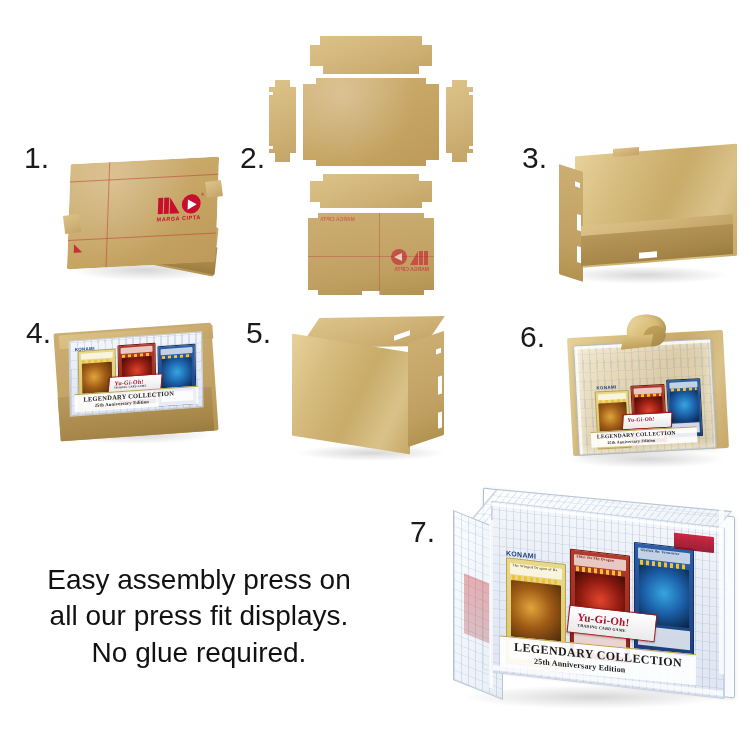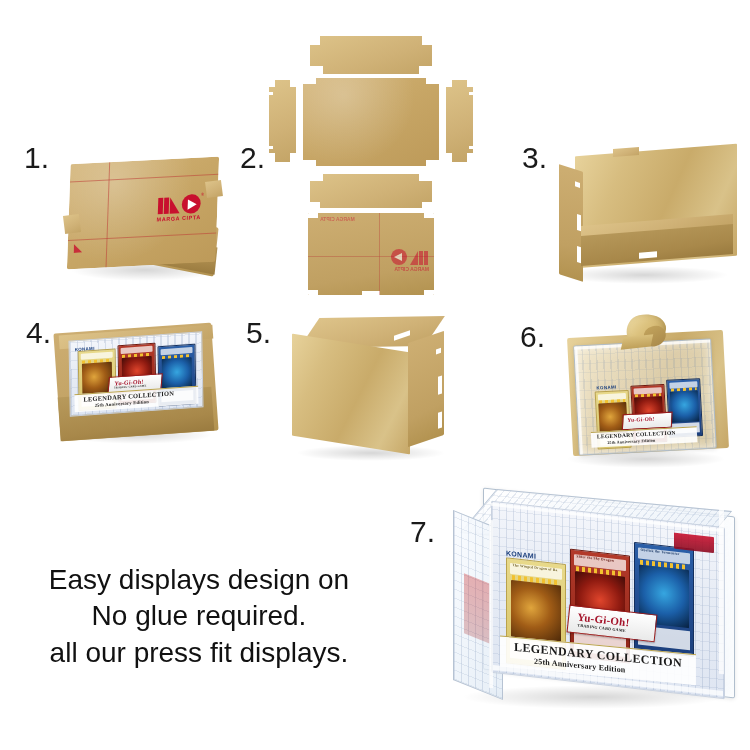--- a/index.html
+++ b/index.html
@@ -368,18 +368,18 @@
           background:linear-gradient(180deg,#c8102e,#8e0a20);border-radius:1px;opacity:.9;"></div>
     </div>
 
     <div class="acr-edge" style="position:absolute;left:48px;top:16px;width:232px;height:3px;transform:skewY(6.5deg);"></div>
     <div class="acr-edge" style="position:absolute;left:46px;top:20px;width:4px;height:168px;transform:skewY(6.5deg);"></div>
     <div class="acr-edge" style="position:absolute;left:276px;top:4px;width:5px;height:170px;transform:skewY(6.5deg);"></div>
     <div class="acr-edge" style="position:absolute;left:50px;top:178px;width:230px;height:5px;transform:skewY(6.5deg);"></div>
   </div>
 
   <div class="caption" style="left:24px;top:562px;width:350px;">
-    <div>Easy displays design on</div>
+    <div>Easy assembly press on</div>
+    <div>all our press fit displays.</div>
     <div>No glue required.</div>
-    <div>all our press fit displays.</div>
   </div>
 
 </div>
 
 </body></html>

